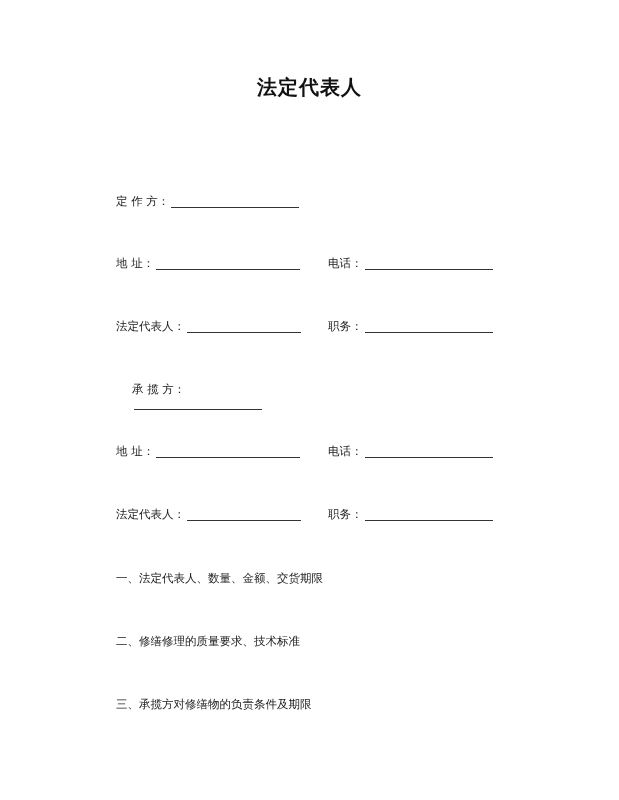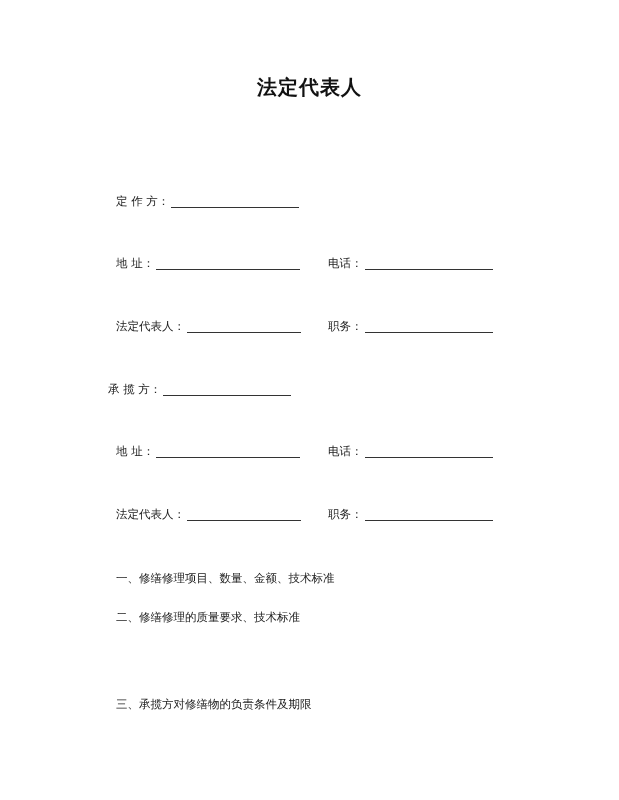--- a/index.html
+++ b/index.html
@@ -33,21 +33,21 @@
 
 <div class="field" style="top:319px;left:116px;">
   <span class="lbl">法定代表人：</span>
   <span class="line" style="width:114px;"></span>
 </div>
 <div class="field" style="top:319px;left:328px;">
   <span class="lbl">职务：</span>
   <span class="line" style="width:128px;"></span>
 </div>
 
-<div class="field" style="top:382px;left:108px;">
+<div class="field" style="top:382px;left:132px;flex-direction:column;">
   <span class="lbl">承 揽 方：</span>
   <span class="line" style="width:128px;"></span>
 </div>
 
 <div class="field" style="top:444px;left:116px;">
   <span class="lbl">地 址：</span>
   <span class="line" style="width:144px;"></span>
 </div>
 <div class="field" style="top:444px;left:328px;">
   <span class="lbl">电话：</span>
@@ -56,15 +56,15 @@
 
 <div class="field" style="top:507px;left:116px;">
   <span class="lbl">法定代表人：</span>
   <span class="line" style="width:114px;"></span>
 </div>
 <div class="field" style="top:507px;left:328px;">
   <span class="lbl">职务：</span>
   <span class="line" style="width:128px;"></span>
 </div>
 
-<div class="sec" style="top:571px;">一、修缮修理项目、数量、金额、技术标准</div>
-<div class="sec" style="top:610px;font-family:Liberation Mono, monospace;">二、修缮修理的质量要求、技术标准</div>
+<div class="sec" style="top:571px;">一、法定代表人、数量、金额、交货期限</div>
+<div class="sec" style="top:634px;font-family:Liberation Mono, monospace;">二、修缮修理的质量要求、技术标准</div>
 <div class="sec" style="top:697px;text-align:right;">三、承揽方对修缮物的负责条件及期限</div>
 
 </body></html>

